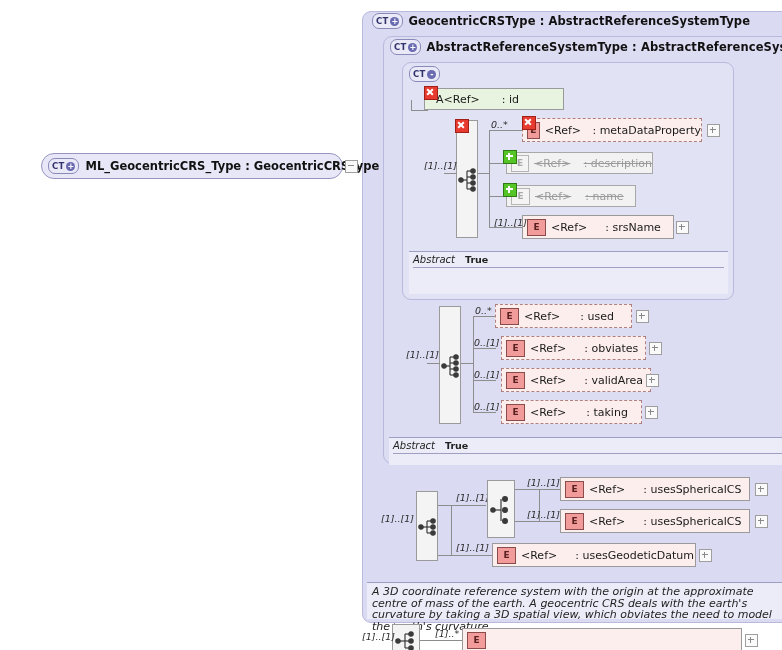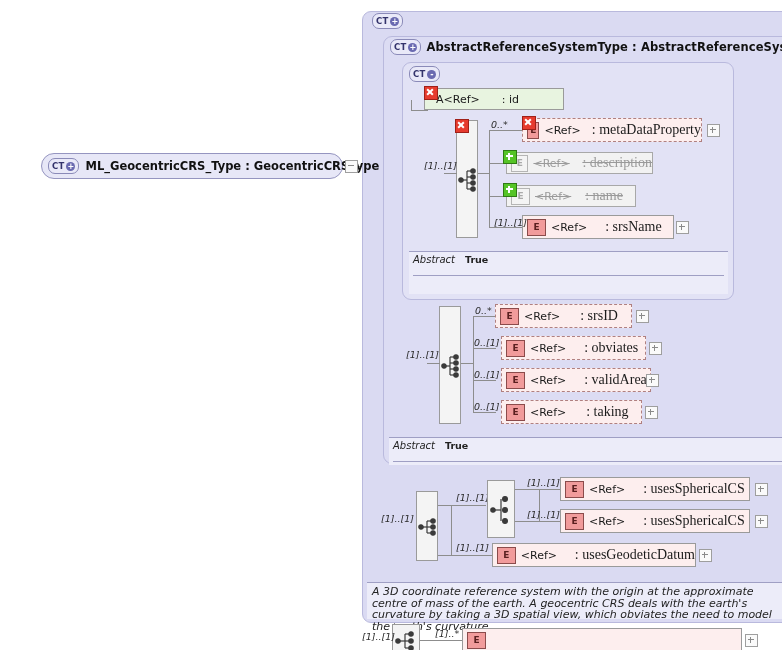--- a/index.html
+++ b/index.html
@@ -60,21 +60,21 @@
   }
   .nodebox.solid{border-style:solid;}
   .nodebox.dashed{border-style:dashed;border-color:#b08080;}
   .nodebox .eb{
     display:inline-flex;align-items:center;justify-content:center;
     width:17px;height:15px;margin-right:5px;
     background:#f19b9b;border:1px solid #8b4b4b;
     font-size:9px;font-weight:bold;color:#5a1f1f;
   }
   .nodebox .ref{font-size:11px;color:#1a1a1a;}
-  .nodebox .nm{font-size:14px;color:#1a1a1a;font-family:Liberation Serif, serif;}
+  .nodebox .nm{font-size:11px;color:#1a1a1a;}
   .nodebox .sp{display:inline-block;}
   .attrclip{
     position:absolute;box-sizing:border-box;
     background:#e8f4e0;border:1px solid #9a9a9a;
     clip-path:polygon(0 9px,9px 0,100% 0,100% 100%,0 100%);
   }
 
   
   .nodebox.dep{background:#f2f2f2;border-color:#a8a8a8;}
   .nodebox.dep .eb{background:#f4f4f4;border-color:#b5b5b5;color:#aaa;}
@@ -154,21 +154,21 @@
   
   .annot{
     position:absolute;box-sizing:border-box;
     background:#ececf9;
     border-top:1px solid #9f9fc4;
     padding:2px 4px 3px 4px;
   }
   .annot .arow{
     display:flex;gap:10px;align-items:flex-start;
     border-bottom:1px solid #9f9fc4;
-    padding-bottom:10px;margin-bottom:2px;
+    padding-bottom:2px;margin-bottom:2px;
   }
   .annot .akey{font-style:italic;font-size:10px;color:#222;}
   .annot .aval{font-size:9.5px;font-weight:bold;color:#222;}
   .annot .adoc{
     font-style:italic;font-size:9.5px;line-height:11.5px;color:#222;
   }
   .docpanel{
     position:absolute;box-sizing:border-box;
     background:#ececf9;border-top:1px solid #9f9fc4;
     padding:3px 5px;
@@ -195,20 +195,21 @@
   <div class="ln lnv abs" style="left:340px;top:158px;height:442px;"></div>
   <div class="ln lnh abs" style="left:340px;top:288px;width:18px;"></div>
   <div class="ln lnv abs" style="left:357px;top:180px;height:170px;"></div>
 
   <div class="ctbox lvl1" style="left:331px;top:3px;width:448px;height:612px;"></div>
   <div class="ct-header" style="left:341px;top:5px;">
     <span class="ctbadge">
       <span>CT</span>
       <span class="pm">+</span>
     </span>
+    <span class="ct-title">GeocentricCRSType : AbstractReferenceSystemType</span>
   </div>
 
   <div class="ctbox lvl2" style="left:352px;top:28px;width:420px;height:428px;"></div>
   <div class="ct-header" style="left:359px;top:31px;">
     <span class="ctbadge">
       <span>CT</span>
       <span class="pm">+</span>
     </span>
     <span class="ct-title">AbstractReferenceSystemType : AbstractReferenceSystemBaseType</span>
   </div>
@@ -328,21 +329,21 @@
   <div class="ln lnh abs" style="left:430px;top:355px;width:13px;"></div>
   <div class="ln lnh abs" style="left:442px;top:308px;width:23px;"></div>
   <div class="ln lnh abs" style="left:442px;top:340px;width:23px;"></div>
   <div class="ln lnh abs" style="left:442px;top:372px;width:23px;"></div>
   <div class="ln lnh abs" style="left:442px;top:404px;width:23px;"></div>
 
   <div class="nodebox dashed" style="left:464px;top:296px;width:137px;">
     <span class="eb">E</span>
     <span class="ref">&lt;Ref&gt;</span>
     <span class="sp" style="width:20px;"></span>
-    <span class="nm">: srsID</span>
+    <span class="nm">: used</span>
   </div>
   <div class="expand" style="left:605px;top:302px;"></div>
   <div class="card" style="left:444px;top:297px;">0..*</div>
 
   <div class="nodebox dashed" style="left:470px;top:328px;width:145px;">
     <span class="eb">E</span>
     <span class="ref">&lt;Ref&gt;</span>
     <span class="sp" style="width:18px;"></span>
     <span class="nm">: obviates</span>
   </div>

